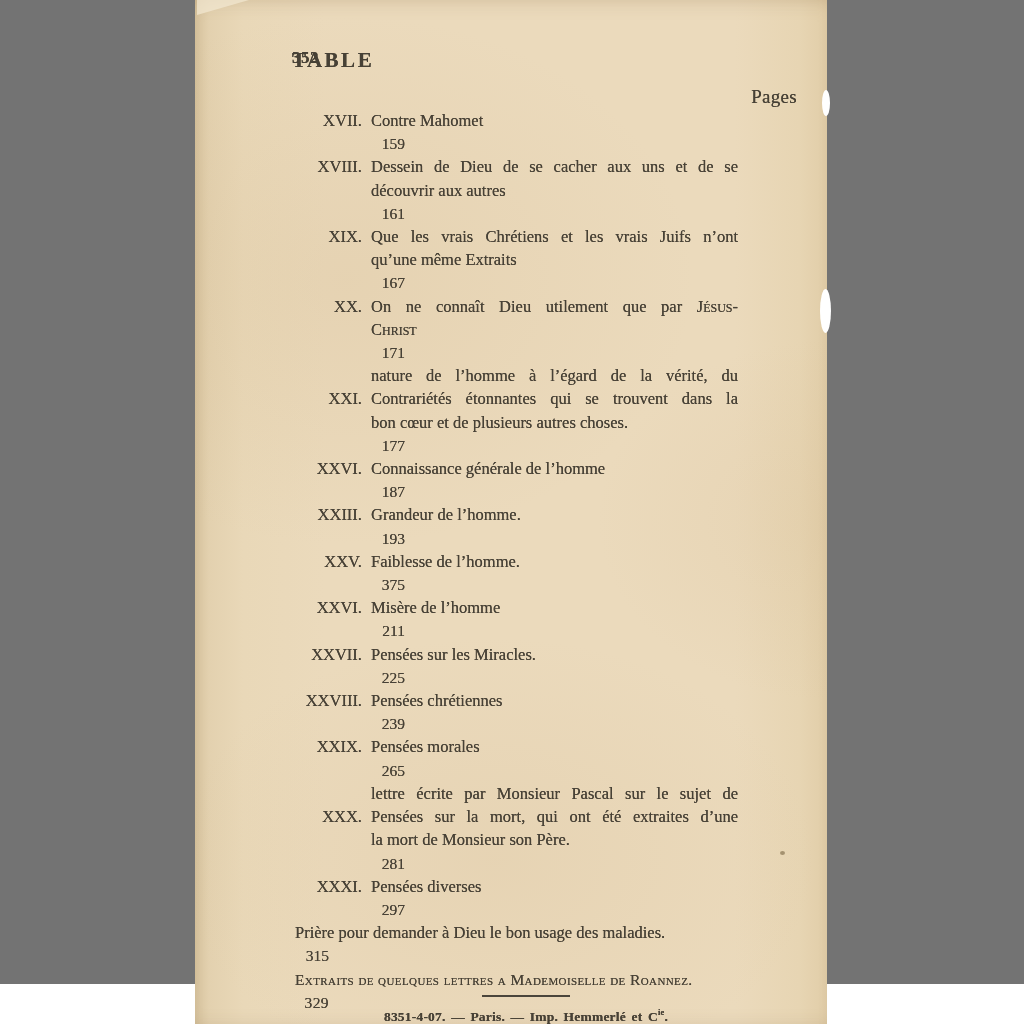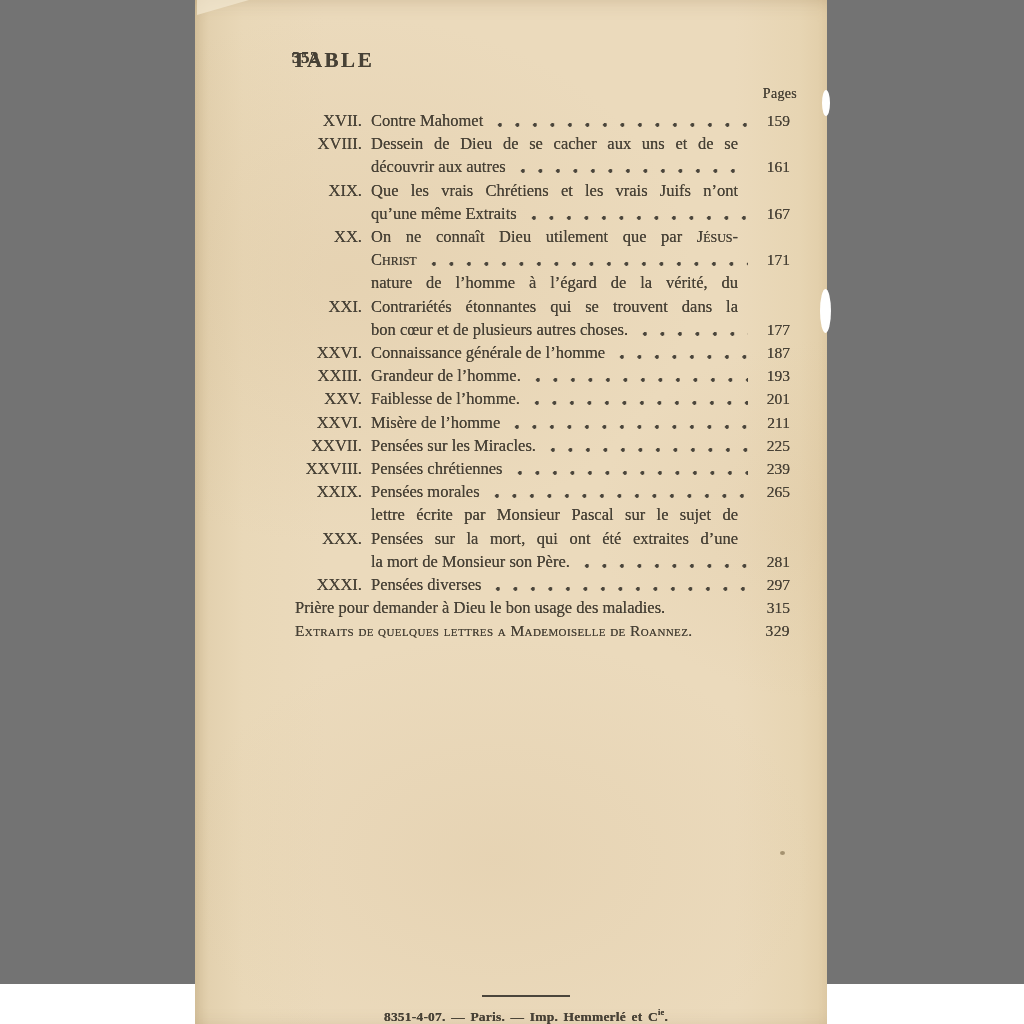--- a/index.html
+++ b/index.html
@@ -34,28 +34,28 @@
 
   .content { position:absolute; left:97px; right:37px; top:0; bottom:0; }
 
   .page-text { text-shadow: 0 0 .5px rgba(64,56,44,.85); }
 
   .head { position:absolute; top:48px; left:0; right:0; height:22px; }
   .folio { position:absolute; left:0; top:0; font-size:17px; font-weight:700; letter-spacing:.5px; }
   .table-title { position:absolute; left:0; right:0; top:0; text-align:left;
                  font-size:21px; font-weight:700; letter-spacing:2.5px; }
 
-  .pages-label { position:absolute; top:86px; right:-7px; font-size:14px; letter-spacing:.3px; }
+  .pages-label { position:absolute; top:86px; right:-7px; font-size:19px; letter-spacing:.3px; }
 
   .toc { position:absolute; top:109px; left:0; right:0; font-size:16.5px; line-height:23.2px; }
   .row { display:flex; min-height:23.2px; }
   .num { flex:none; width:84px; margin-left:-14px; text-align:right; white-space:nowrap; }
   .bodycell { flex:1 1 auto; margin-left:9px; min-width:0; }
   .bodycell.full { margin-left:3px; }
-  .lineflex { display:flex; align-items:baseline; }
+  .lineflex { display:flex; align-items:baseline;flex-direction:column; }
   .lineflex .t { white-space:nowrap; }
   .leader {
     flex:1 1 auto; align-self:stretch; min-width:10px;
     margin:0 8px 0 9px;
     background-image: radial-gradient(circle at 8px 16px, #4a453b 1.7px, rgba(0,0,0,0) 2.2px);
     background-size:17.5px 23.2px; background-repeat:repeat-x;
   }
   .spacer { flex:1 1 auto; min-width:8px; }
   .pg { flex:none; width:34px; text-align:right; font-size:15.5px; }
   .just { text-align:justify; text-align-last:justify; margin-right:52px; }
@@ -188,21 +188,21 @@
                 <span class="pg">193</span>
               </div>
             </div>
           </div>
           <div class="row">
             <div class="num">XXV.</div>
             <div class="bodycell">
               <div class="lineflex">
                 <span class="t"><span>Faiblesse de l’homme.</span></span>
                 <span class="leader"></span>
-                <span class="pg">201</span>
+                <span class="pg">375</span>
               </div>
             </div>
           </div>
           <div class="row">
             <div class="num">XXVI.</div>
             <div class="bodycell">
               <div class="lineflex">
                 <span class="t"><span>Misère de l’homme</span></span>
                 <span class="leader"></span>
                 <span class="pg">211</span>

